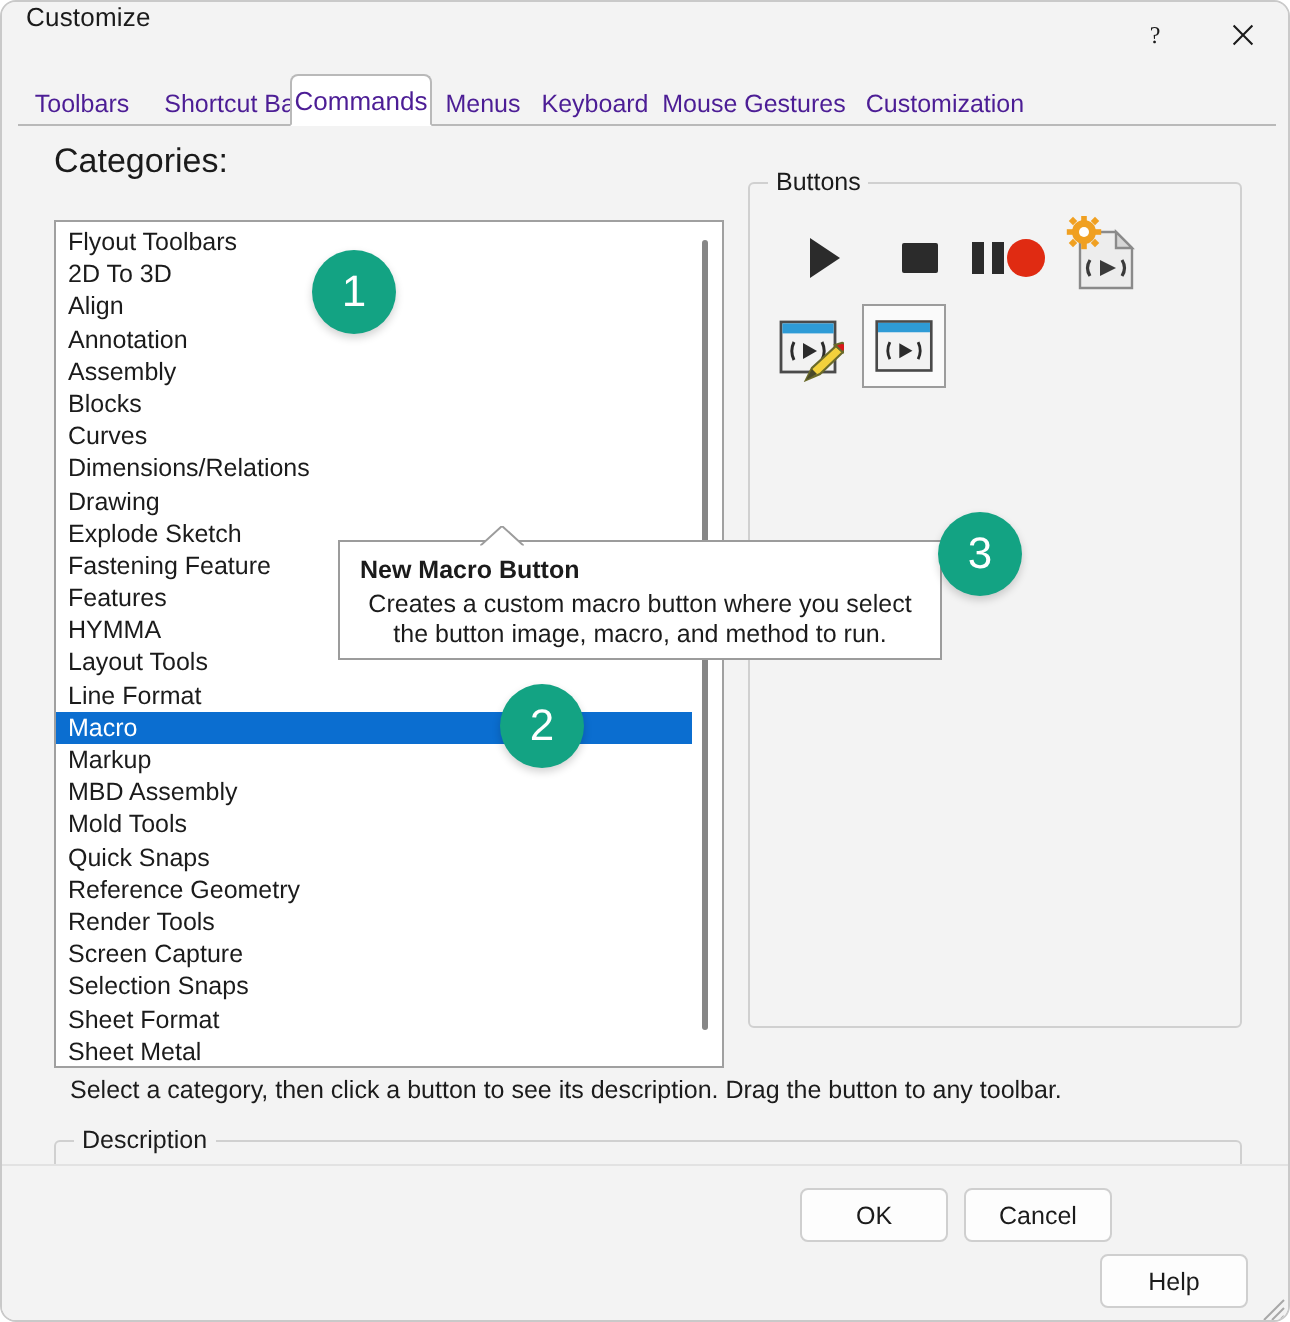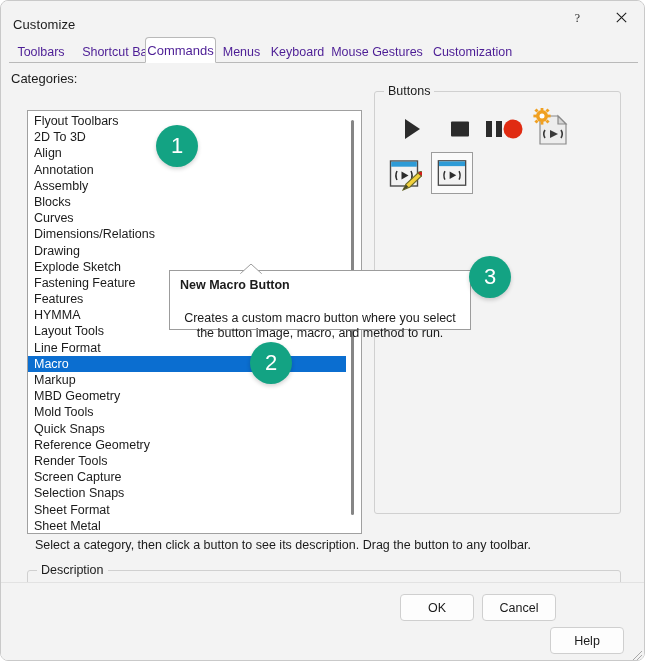--- a/index.html
+++ b/index.html
@@ -21,21 +21,21 @@
     overflow: hidden;
   }
 
   
   .titlebar {
     position: absolute; left: 0; top: 0;
     width: 645px; height: 34px;
     background: #f3f3f3;
   }
   .title-text {
-    position: absolute; left: 12px; top: 16px;
+    position: absolute; left: 12px; top: 0;
     font-size: 13px; color: #1b1b1b;
     letter-spacing: 0.1px;
   }
   .tb-btn {
     position: absolute; top: 0;
     width: 44px; height: 32px;
     display: flex; align-items: center; justify-content: center;
     font-size: 14px; color: #1b1b1b;
     cursor: default;
   }
@@ -75,22 +75,22 @@
   }
 
   
   .content {
     position: absolute; left: 0; top: 62px;
     width: 645px; height: 599px;
     background: #f3f3f3;
   }
 
   .label-cat {
-    position: absolute; left: 10px; top: 8px;
-    font-size: 13px; color: #1b1b1b;
+    position: absolute; left: 26px; top: 8px;
+    font-size: 17px; color: #1b1b1b;
   }
 
   
   .listbox {
     position: absolute; left: 26px; top: 27px;
     width: 335px; height: 424px;
     background: #ffffff;
     border: 1px solid #a0a0a0;
     overflow: hidden;
     margin-top: 20px;
@@ -187,21 +187,21 @@
     position: absolute;
     left: 168px; top: 207px;
     width: 302px; height: 60px;
     background: #ffffff;
     border: 1px solid #9c9c9c;
     z-index: 30;
     padding: 7px 10px 0 10px;
   }
   .tooltip-title {
     font-size: 12.5px; font-weight: bold; color: #1b1b1b;
-    margin-bottom: 19px;
+    margin-bottom: 3px;
   }
   .tooltip-body {
     font-size: 12.5px; color: #1b1b1b; line-height: 15px; text-align: center;
   }
   .tooltip-arrow {
     position: absolute;
     left: 239px; top: 198px;
     width: 22px; height: 10px;
     z-index: 31;
   }
@@ -296,21 +296,21 @@
           <div class="list-item">Dimensions/Relations</div>
           <div class="list-item">Drawing</div>
           <div class="list-item">Explode Sketch</div>
           <div class="list-item">Fastening Feature</div>
           <div class="list-item">Features</div>
           <div class="list-item">HYMMA</div>
           <div class="list-item">Layout Tools</div>
           <div class="list-item">Line Format</div>
           <div class="list-item selected">Macro</div>
           <div class="list-item">Markup</div>
-          <div class="list-item">MBD Geometry</div>
+          <div class="list-item">MBD Assembly</div>
           <div class="list-item">Mold Tools</div>
           <div class="list-item">Quick Snaps</div>
           <div class="list-item">Reference Geometry</div>
           <div class="list-item">Render Tools</div>
           <div class="list-item">Screen Capture</div>
           <div class="list-item">Selection Snaps</div>
           <div class="list-item">Sheet Format</div>
           <div class="list-item">Sheet Metal</div>
           <div class="list-item">Sketch</div>
         </div>

